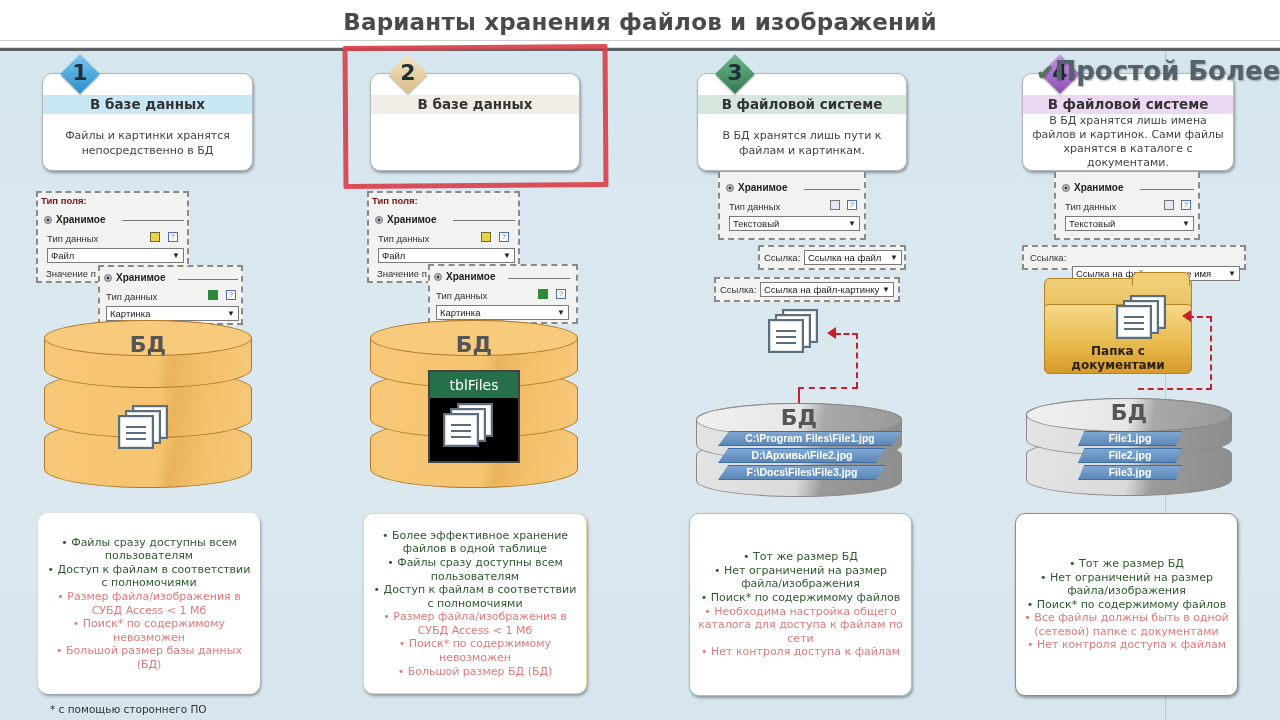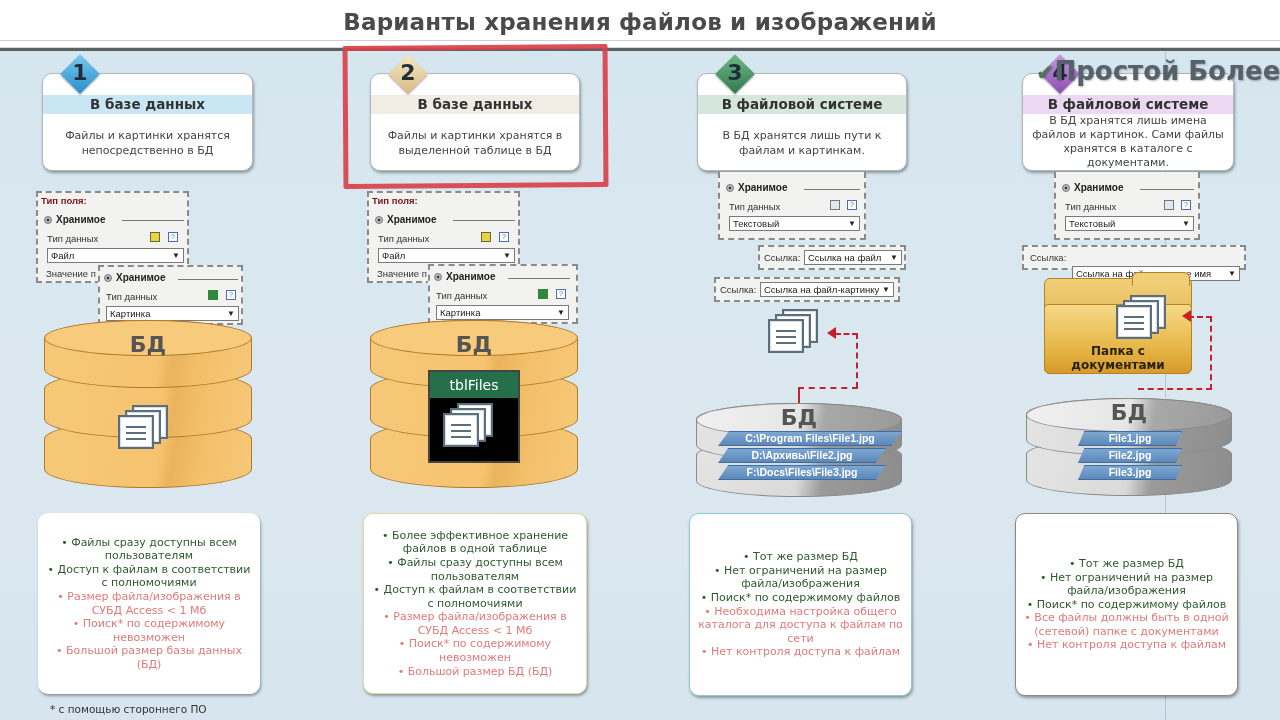--- a/index.html
+++ b/index.html
@@ -234,24 +234,20 @@
 <div class="bottom-card" style="left:38px; top:513px; width:222px; height:181px;">
   <div class="bullet pro">Файлы сразу доступны всем пользователям</div>
   <div class="bullet pro">Доступ к файлам в соответствии с полномочиями</div>
   <div class="bullet con">Размер файла/изображения в СУБД Access &lt; 1 Мб</div>
   <div class="bullet con">Поиск* по содержимому невозможен</div>
   <div class="bullet con">Большой размер базы данных (БД)</div>
 </div>
 
 <div class="card" style="left:370px; top:73px; width:210px; height:98px;">
   <div class="card-title" style="background:#f1ede4">В базе данных</div>
-  <div class="card-desc" style="top:54px">
-    <div>Файлы и картинки хранятся в</div>
-    <div>выделенной таблице в БД</div>
-  </div>
 </div>
 <div class="diamond" style="left:394px; top:60px; background:linear-gradient(135deg,#f5e6c4,#d9bd84);"></div>
 <div class="diamond-num" style="left:388px; top:60px;">2</div>
 <div class="red-frame"></div>
 
 <div class="dialog" style="left:367px; top:191px; width:153px; height:92px;">
   <div class="dlg-caption" style="left:3px; top:2px;">Тип поля:</div>
   <div class="dlg-radio" style="left:6px; top:21px;">
       <span class="radio-dot"></span>
       <span>Хранимое</span>

